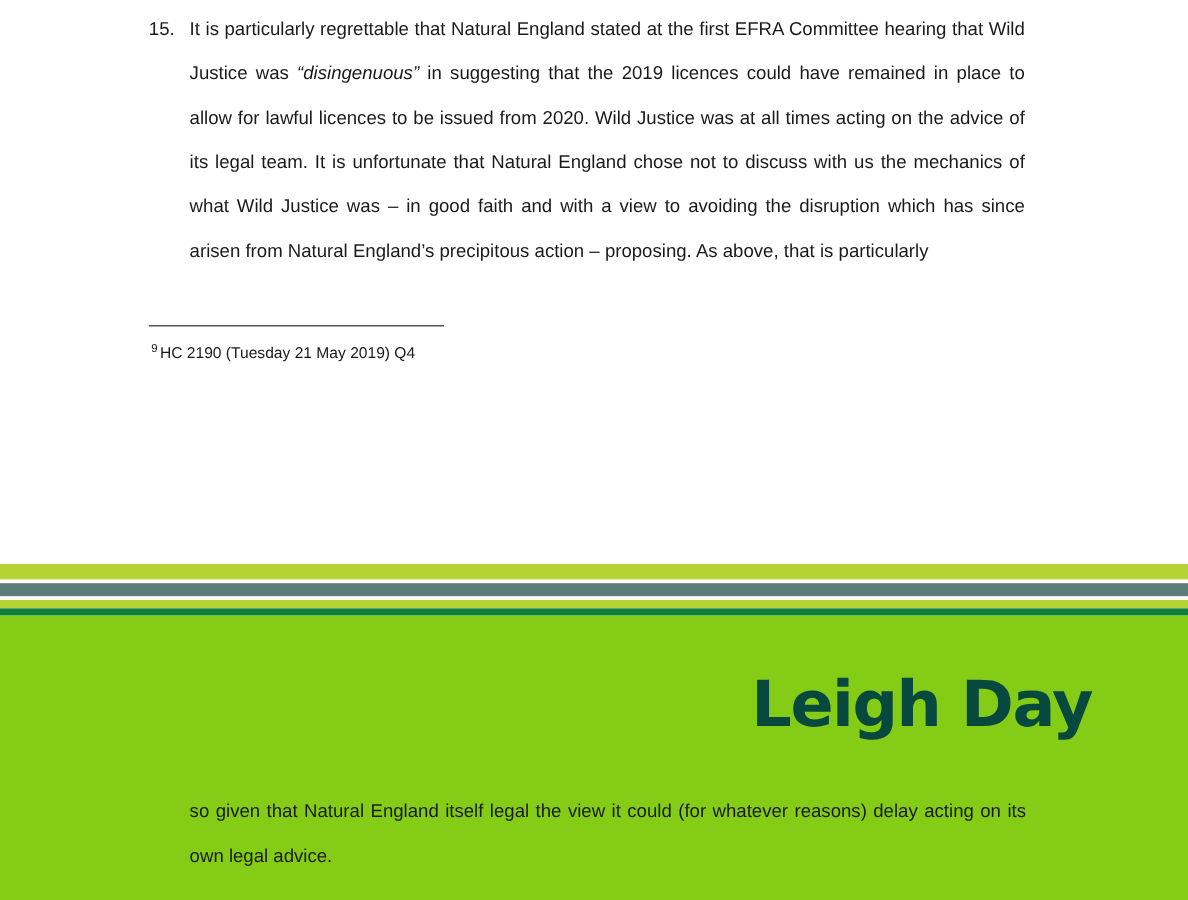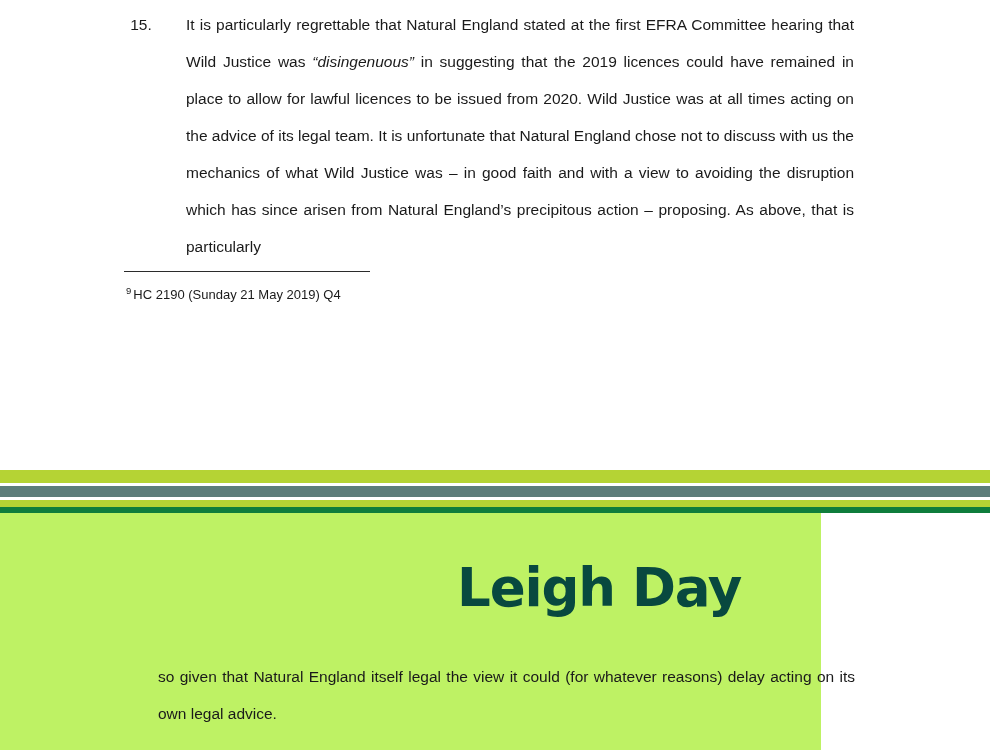--- a/index.html
+++ b/index.html
@@ -40,31 +40,30 @@
     display: flex;
     align-items: flex-start;
   }
 
   .para-number {
     width: 34px;
     flex: 0 0 34px;
     font-size: 15.5px;
     line-height: 37px;
     color: #1a1a1a;
-    text-align: center;
+    text-align: left;
   }
 
   .para-text {
     flex: 1 1 auto;
     font-size: 15.5px;
     line-height: 37px;
     text-align: justify;
     text-justify: inter-word;
     color: #1a1a1a;
-    margin-left: 28px;
   }
 
   .para-text em {
     font-style: italic;
   }
 
   .footnote-rule {
     position: absolute;
     left: 124px;
     top: 271px;
@@ -100,23 +99,23 @@
   .band-3 { top: 486px;   height: 11px; background: #5d7d7a; }
   .band-4 { top: 497px;   height: 3px;  background: #ffffff; }
   .band-5 { top: 500px;   height: 7px;  background: #b5d334; }
   .band-6 { top: 507px;   height: 6px;  background: #0f7d3c; }
 
   
   .page-two {
     position: absolute;
     left: 0;
     top: 513px;
-    width: 821px;
+    width: 990px;
     height: 237px;
-    background: #bef264;
+    background: #84cc16;
   }
 
   .logo {
     position: absolute;
     right: 80px;
     top: 48px;
     font-family: "DejaVu Sans", sans-serif;
     font-size: 53px;
     font-weight: bold;
     letter-spacing: -1.2px;
@@ -147,21 +146,21 @@
     <div class="para-block">
       <div class="para-number">15.</div>
       <div class="para-text">
         <span>It is particularly regrettable that Natural England stated at the first EFRA Committee hearing that Wild Justice was </span><em>“disingenuous”</em><span> in suggesting that the 2019 licences could have remained in place to allow for lawful licences to be issued from 2020. Wild Justice was at all times acting on the advice of its legal team. It is unfortunate that Natural England chose not to discuss with us the mechanics of what Wild Justice was – in good faith and with a view to avoiding the disruption which has since arisen from Natural England’s precipitous action – proposing. As above, that is particularly</span>
       </div>
     </div>
 
     <div class="footnote-rule"></div>
 
     <div class="footnote">
-      <sup>9</sup><span>HC 2190 (Sunday 21 May 2019) Q4</span>
+      <sup>9</sup><span>HC 2190 (Tuesday 21 May 2019) Q4</span>
     </div>
   </div>
 
   <div class="band band-1"></div>
   <div class="band band-2"></div>
   <div class="band band-3"></div>
   <div class="band band-4"></div>
   <div class="band band-5"></div>
   <div class="band band-6"></div>
 

